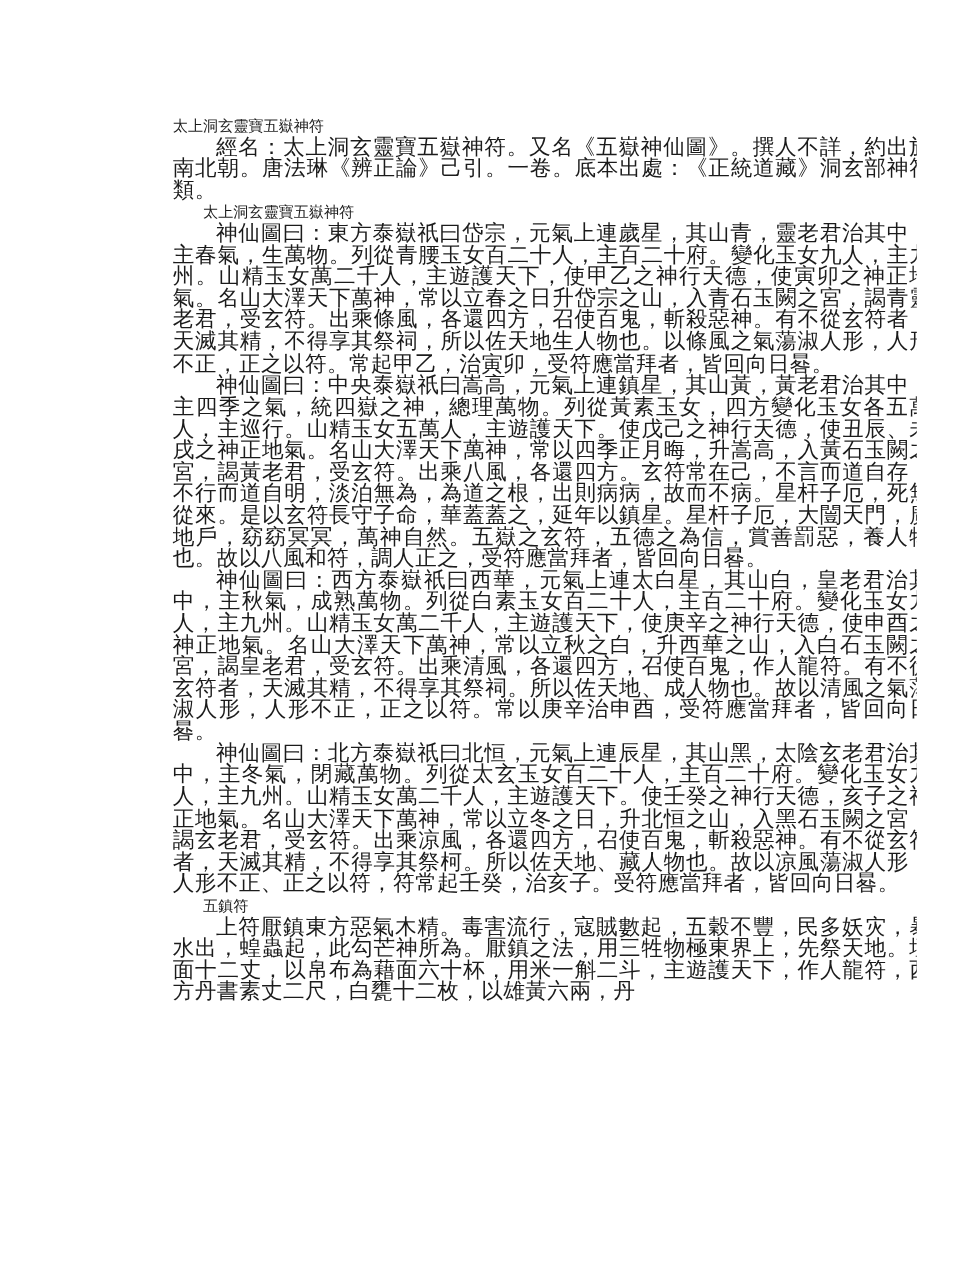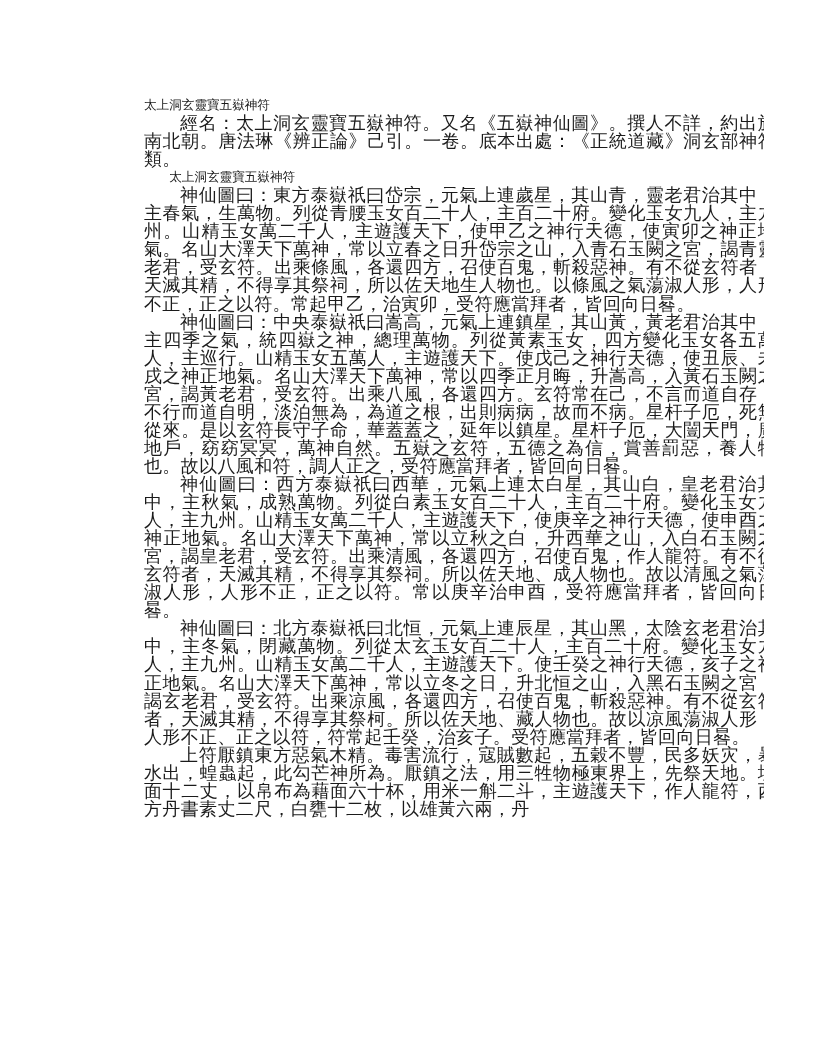--- a/index.html
+++ b/index.html
@@ -72,17 +72,18 @@
 
     <p class="para">神仙圖曰：中央泰嶽祇曰嵩高，元氣上連鎮星，其山黃，黃老君治其中，主四季之氣，統四嶽之神，總理萬物。列從黃素玉女，四方變化玉女各五萬人，主巡行。山精玉女五萬人，主遊護天下。使戊己之神行天德，使丑辰、未戌之神正地氣。名山大澤天下萬神，常以四季正月晦，升嵩高，入黃石玉闕之宮，謁黃老君，受玄符。出乘八風，各還四方。玄符常在己，不言而道自存，不行而道自明，淡泊無為，為道之根，出則病病，故而不病。星杆子厄，死無從來。是以玄符長守子命，華蓋蓋之，延年以鎮星。星杆子厄，大闓天門，廣地戶，窈窈冥冥，萬神自然。五嶽之玄符，五德之為信，賞善罰惡，養人物也。故以八風和符，調人正之，受符應當拜者，皆回向日晷。</p>
 
     <p class="para">神仙圖曰：西方泰嶽祇曰西華，元氣上連太白星，其山白，皇老君治其中，主秋氣，成熟萬物。列從白素玉女百二十人，主百二十府。變化玉女九人，主九州。山精玉女萬二千人，主遊護天下，使庚辛之神行天德，使申酉之神正地氣。名山大澤天下萬神，常以立秋之白，升西華之山，入白石玉闕之宮，謁皇老君，受玄符。出乘清風，各還四方，召使百鬼，作人龍符。有不從玄符者，天滅其精，不得享其祭祠。所以佐天地、成人物也。故以清風之氣蕩淑人形，人形不正，正之以符。常以庚辛治申酉，受符應當拜者，皆回向日晷。</p>
 
     <p class="para">神仙圖曰：北方泰嶽祇曰北恒，元氣上連辰星，其山黑，太陰玄老君治其中，主冬氣，閉藏萬物。列從太玄玉女百二十人，主百二十府。變化玉女九人，主九州。山精玉女萬二千人，主遊護天下。使壬癸之神行天德，亥子之神正地氣。名山大澤天下萬神，常以立冬之日，升北恒之山，入黑石玉闕之宮，謁玄老君，受玄符。出乘凉風，各還四方，召使百鬼，斬殺惡神。有不從玄符者，天滅其精，不得享其祭柯。所以佐天地、藏人物也。故以凉風蕩淑人形，人形不正、正之以符，符常起壬癸，治亥子。受符應當拜者，皆回向日晷。</p>
 
 
 
 
+    <div class="heading">五鎮符</div>
 
     <p class="para">上符厭鎮東方惡氣木精。毒害流行，寇賊數起，五穀不豐，民多妖灾，暴水出，蝗蟲起，此勾芒神所為。厭鎮之法，用三牲物極東界上，先祭天地。壇面十二丈，以帛布為藉面六十杯，用米一斛二斗，主遊護天下，作人龍符，西方丹書素丈二尺，白甕十二枚，以雄黃六兩，丹</p>
 
   </div>
 </div>
 
 </body></html>

